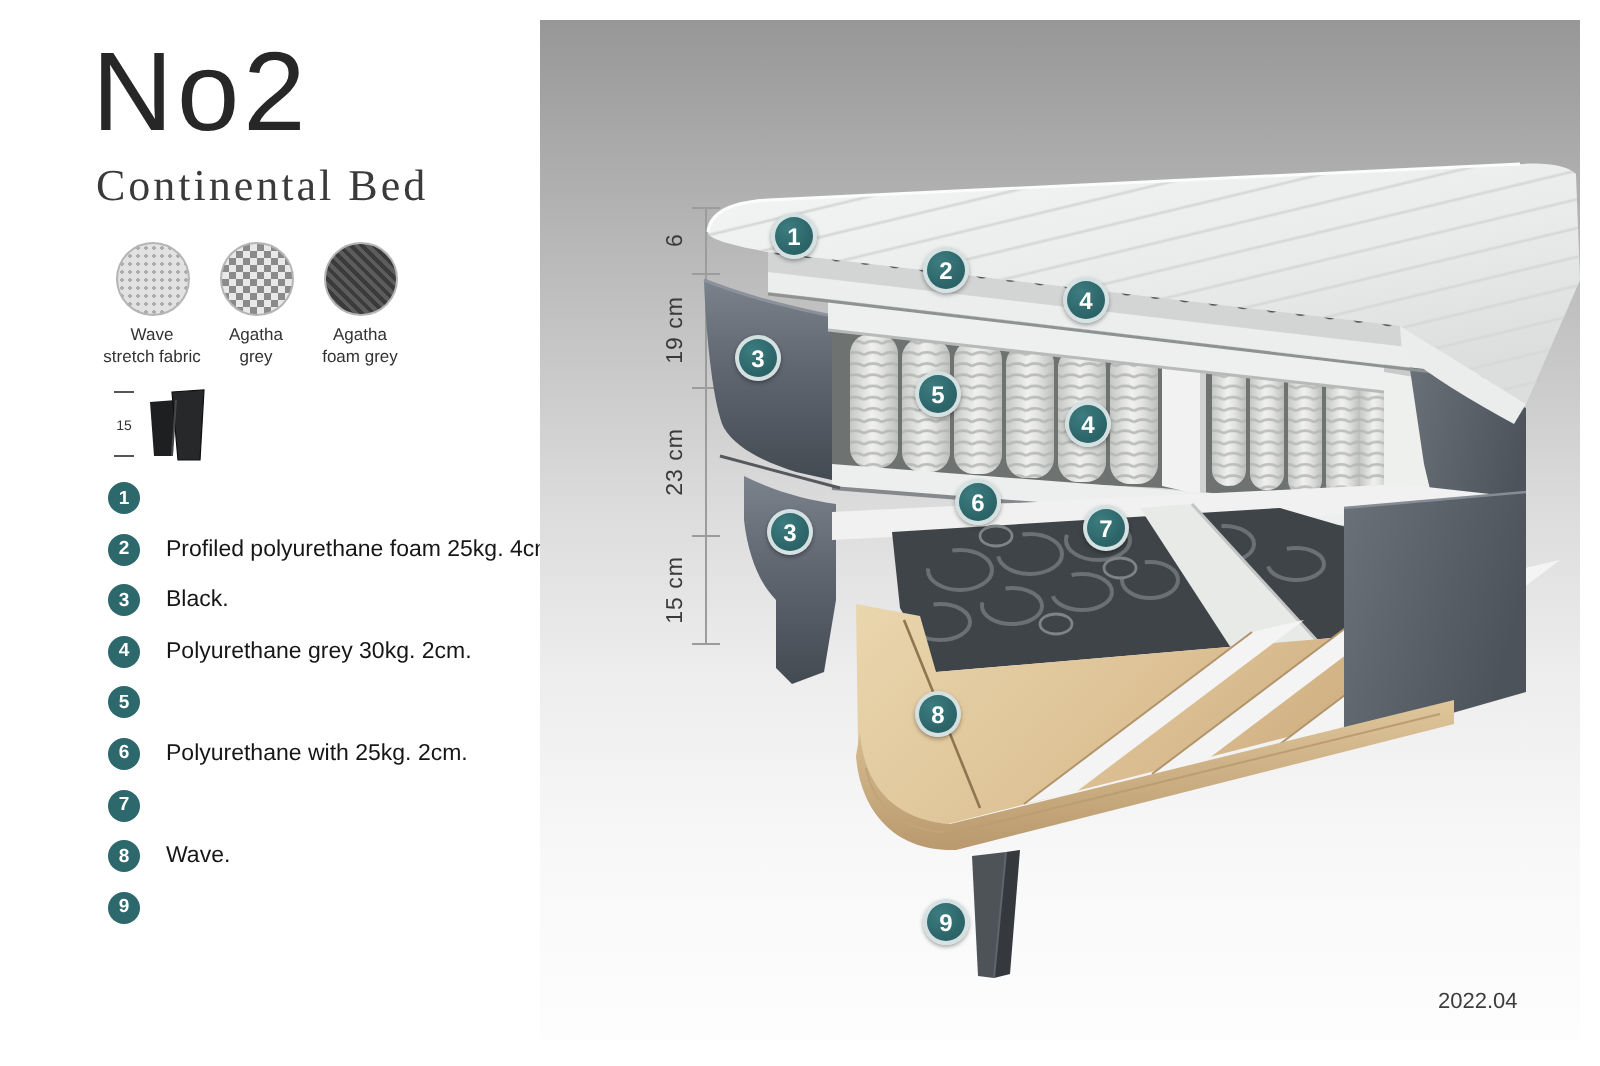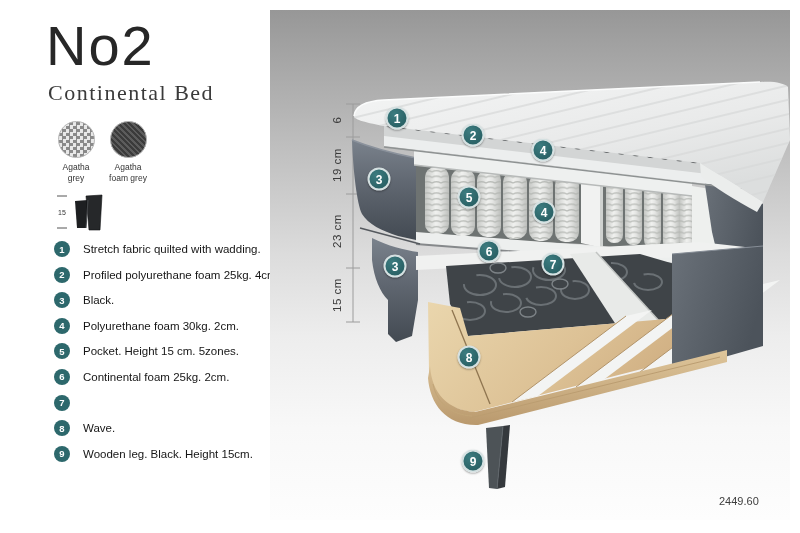--- a/index.html
+++ b/index.html
@@ -64,20 +64,27 @@
   .legnum-label{font-size:7px;fill:#333;}
 </style>
 </head>
 <body>
 
 <div class="title">No2</div>
 <div class="subtitle">Continental Bed</div>
 
 <div class="swatches">
 
+    <div class="swatch">
+      <div class="swatch-circle" data-pattern="speckle-light"></div>
+      <div class="swatch-label">
+        <div>Wave</div>
+        <div>stretch fabric</div>
+      </div>
+    </div>
 
     <div class="swatch">
       <div class="swatch-circle" data-pattern="check-grey"></div>
       <div class="swatch-label">
         <div>Agatha</div>
         <div>grey</div>
       </div>
     </div>
 
     <div class="swatch">
@@ -97,60 +104,57 @@
     <polygon points="23,13 36,12 34,40 25,40" fill="#1d1f21"></polygon>
     <polygon points="34,8 50,7 48,42 37,42" fill="#26282a" stroke="#0e0f10" stroke-width="0.6"></polygon>
     <line x1="36" y1="12" x2="34" y2="40" stroke="#45484b" stroke-width="1"></line>
   </svg>
 </div>
 
 <div class="legend">
 
     <div class="legend-row">
       <div class="legend-num">1</div>
-      <div class="legend-text">Stretch fabric quilted with wadding.</div>
     </div>
 
     <div class="legend-row">
       <div class="legend-num">2</div>
       <div class="legend-text">Profiled polyurethane foam 25kg. 4cm.</div>
     </div>
 
     <div class="legend-row">
       <div class="legend-num">3</div>
       <div class="legend-text">Black.</div>
     </div>
 
     <div class="legend-row">
       <div class="legend-num">4</div>
-      <div class="legend-text">Polyurethane foam 30kg. 2cm.</div>
+      <div class="legend-text">Polyurethane grey 30kg. 2cm.</div>
     </div>
 
     <div class="legend-row">
       <div class="legend-num">5</div>
-      <div class="legend-text">Pocket. Height 15 cm. 5zones.</div>
     </div>
 
     <div class="legend-row">
       <div class="legend-num">6</div>
-      <div class="legend-text">Continental foam 25kg. 2cm.</div>
+      <div class="legend-text">Polyurethane with 25kg. 2cm.</div>
     </div>
 
     <div class="legend-row">
       <div class="legend-num">7</div>
     </div>
 
     <div class="legend-row">
       <div class="legend-num">8</div>
       <div class="legend-text">Wave.</div>
     </div>
 
     <div class="legend-row">
       <div class="legend-num">9</div>
-      <div class="legend-text">Wooden leg. Black. Height 15cm.</div>
     </div>
   </div>
 
 <div class="panel"></div>
 
 <svg class="bed-svg" viewBox="0 0 800 533">
   <defs>
     <linearGradient id="gTopper" x1="0" y1="0" x2="0.6" y2="1">
       <stop offset="0" stop-color="#f4f5f5"></stop>
         <stop offset="0.6" stop-color="#e9eaea"></stop>
@@ -331,13 +335,13 @@
 
     <div class="callout" style="left: 395px; top: 266px;">3</div>
 
     <div class="callout" style="left: 553px; top: 264px;">7</div>
 
     <div class="callout" style="left: 469px; top: 357px;">8</div>
 
     <div class="callout" style="left: 473px; top: 461px;">9</div>
   </div>
 
-<div class="footer-version">2449.60</div>
+<div class="footer-version">2022.04</div>
 
 </body></html>

